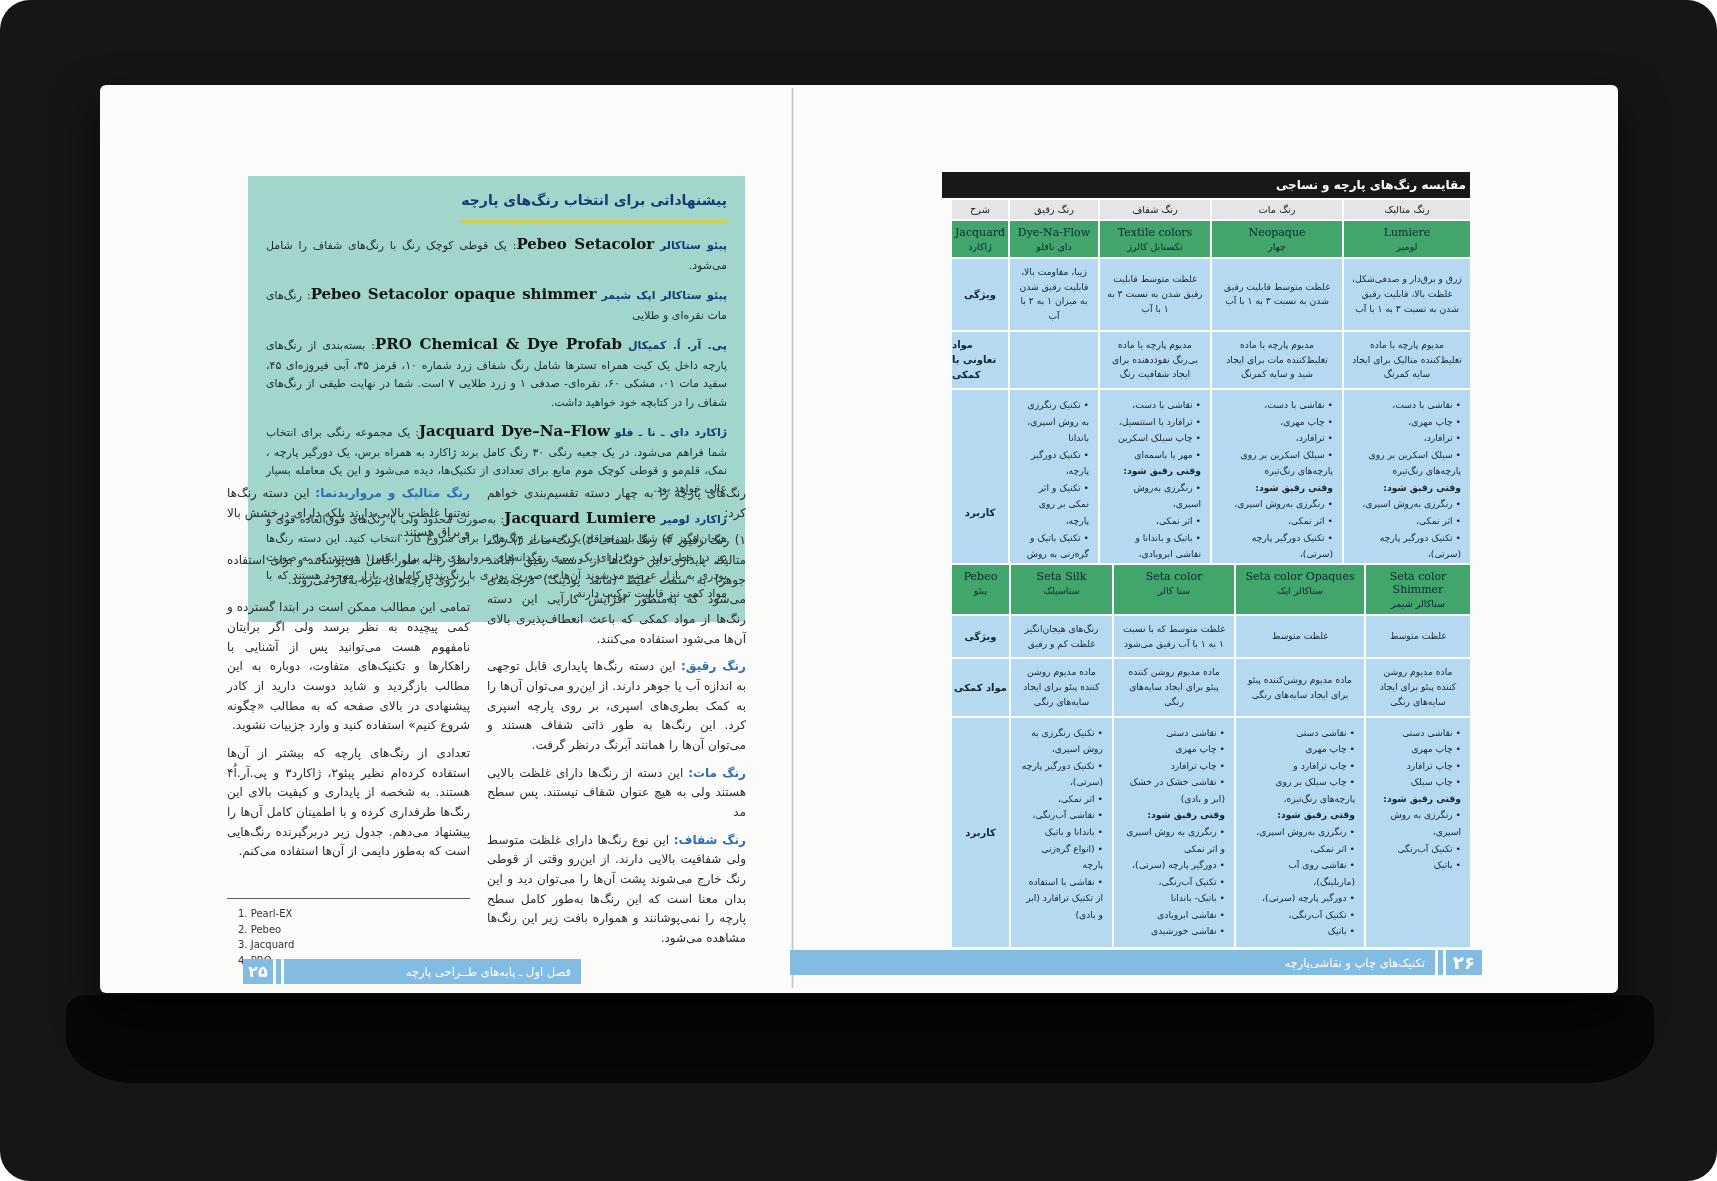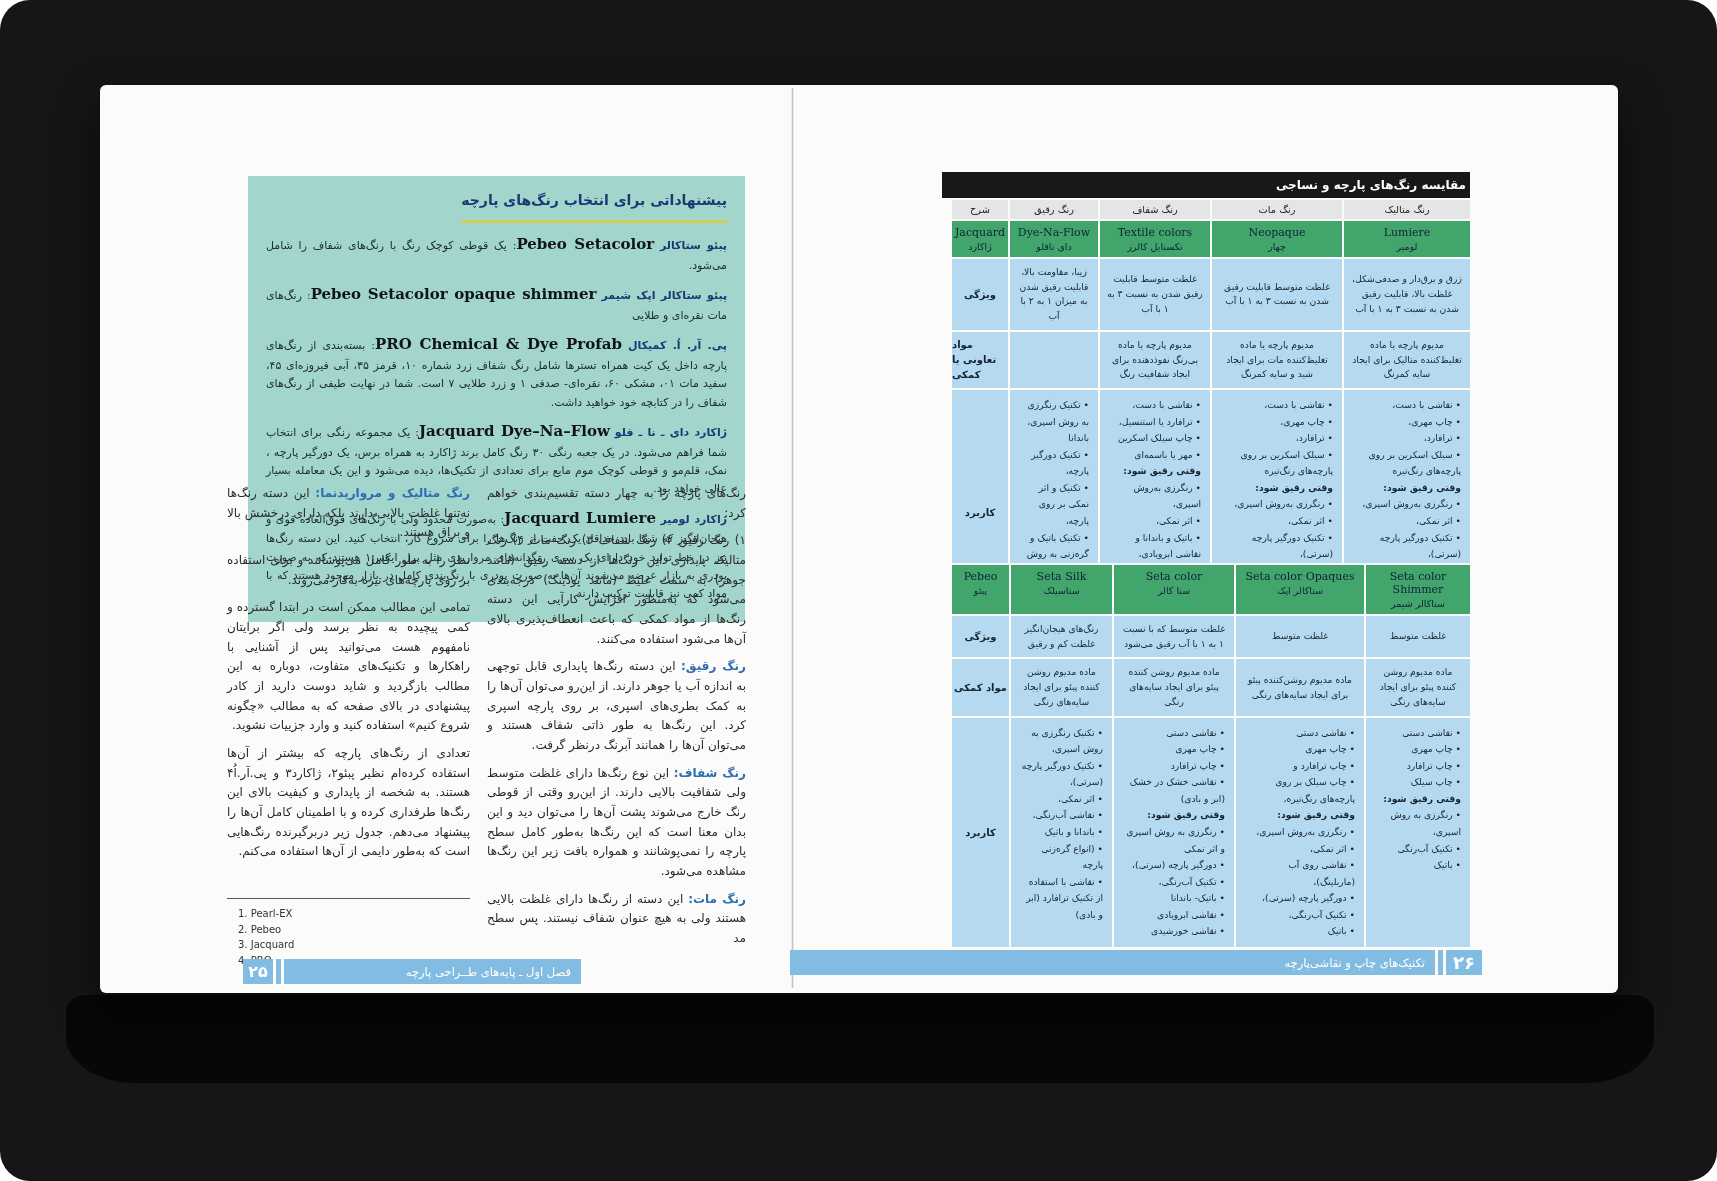--- a/index.html
+++ b/index.html
@@ -72,22 +72,22 @@
     <p><span class="lead-navy">پبئو ستاکالر اپک شیمر</span> <span class="latin-b">Pebeo Setacolor opaque shimmer</span><span>: رنگ‌های مات نقره‌ای و طلایی</span></p>
     <p><span class="lead-navy">پی. آر. اُ. کمیکال</span> <span class="latin-b">PRO Chemical &amp; Dye Profab</span><span>: بسته‌بندی از رنگ‌های پارچه داخل یک کیت همراه تسترها شامل رنگ شفاف زرد شماره ۱۰، قرمز ۳۵، آبی فیروزه‌ای ۴۵، سفید مات ۰۱، مشکی ۶۰، نقره‌ای- صدفی ۱ و زرد طلایی ۷ است. شما در نهایت طیفی از رنگ‌های شفاف را در کتابچه خود خواهید داشت.</span></p>
     <p><span class="lead-navy">ژاکارد دای ـ نا ـ فلو</span> <span class="latin-b">Jacquard Dye–Na–Flow</span><span>: یک مجموعه رنگی برای انتخاب شما فراهم می‌شود. در یک جعبه رنگی ۳۰ رنگ کامل برند ژاکارد به همراه برس، یک دورگیر پارچه ، نمک، قلم‌مو و قوطی کوچک موم مایع برای تعدادی از تکنیک‌ها، دیده می‌شود و این یک معامله بسیار عالی خواهد بود.</span></p>
     <p><span class="lead-navy">ژاکارد لومیر</span> <span class="latin-b">Jacquard Lumiere</span><span>: به‌صورت محدود ولی با رنگ‌های فوق‌العاده قوی و هیجان‌انگیز که شما باید حداقل یک جفت از رنگ‌ها را برای شروع کار، انتخاب کنید. این دسته رنگ‌ها نیز در خط تولید خود دارای یک سری رنگدانه‌های مرواریدی مثل پرل ایکس۱ هستند که به صورت پودری به بازار عرضه می‌شوند آن‌ها به صورت پودری با رنگ‌بندی کامل در بازار موجود هستند که با مواد کمی نیز قابلیت ترکیب دارند</span></p>
   </div>
 
   <div class="bodycol" id="col-right">
     <p>رنگ‌های پارچه را به چهار دسته تقسیم‌بندی خواهم کرد:</p>
     <p>۱) رنگ رقیق ۲) رنگ شفاف ۳) رنگ مات ۴) رنگ متالیک پایداری این رنگ‌ها از دسته رقیق (مانند جوهر) به سمت غلیظ (مانند پودینگ) درجه‌بندی می‌شود که به‌منظور افزایش کارآیی این دسته رنگ‌ها از مواد کمکی که باعث انعطاف‌پذیری بالای آن‌ها می‌شود استفاده می‌کنند.</p>
     <p><span class="lead-blue">رنگ رقیق:</span><span> این دسته رنگ‌ها پایداری قابل توجهی به اندازه آب یا جوهر دارند. از این‌رو می‌توان آن‌ها را به کمک بطری‌های اسپری، بر روی پارچه اسپری کرد. این رنگ‌ها به طور ذاتی شفاف هستند و می‌توان آن‌ها را همانند آبرنگ درنظر گرفت.</span></p>
+    <p><span class="lead-blue">رنگ مات:</span><span> این دسته از رنگ‌ها دارای غلظت بالایی هستند ولی به هیچ عنوان شفاف نیستند. پس سطح مد</span></p>
     <p><span class="lead-blue">رنگ شفاف:</span><span> این نوع رنگ‌ها دارای غلظت متوسط ولی شفافیت بالایی دارند. از این‌رو وقتی از قوطی رنگ خارج می‌شوند پشت آن‌ها را می‌توان دید و این بدان معنا است که این رنگ‌ها به‌طور کامل سطح پارچه را نمی‌پوشانند و همواره بافت زیر این رنگ‌ها مشاهده می‌شود.</span></p>
-    <p><span class="lead-blue">رنگ مات:</span><span> این دسته از رنگ‌ها دارای غلظت بالایی هستند ولی به هیچ عنوان شفاف نیستند. پس سطح مد</span></p>
   </div>
 
   <div class="bodycol" id="col-left">
     <p><span class="lead-blue">رنگ متالیک و مرواریدنما:</span><span> این دسته رنگ‌ها نه‌تنها غلظت بالایی دارند بلکه دارای درخشش بالا و براق هستند.</span></p>
     <p>نظر را به طور کامل می‌پوشانند و برای استفاده بر روی پارچه‌های تیره به‌کار می‌روند.</p>
     <p>تمامی این مطالب ممکن است در ابتدا گسترده و کمی پیچیده به نظر برسد ولی اگر برایتان نامفهوم هست می‌توانید پس از آشنایی با راهکارها و تکنیک‌های متفاوت، دوباره به این مطالب بازگردید و شاید دوست دارید از کادر پیشنهادی در بالای صفحه که به مطالب «چگونه شروع کنیم» استفاده کنید و وارد جزییات نشوید.</p>
     <p>تعدادی از رنگ‌های پارچه که بیشتر از آن‌ها استفاده کرده‌ام نظیر پبئو۲، ژاکارد۳ و پی.آر.اُ۴ هستند. به شخصه از پایداری و کیفیت بالای این رنگ‌ها طرفداری کرده و با اطمینان کامل آن‌ها را پیشنهاد می‌دهم. جدول زیر دربرگیرنده رنگ‌هایی است که به‌طور دایمی از آن‌ها استفاده می‌کنم.</p>
   </div>
 
   <div class="footnote-rule"></div>

